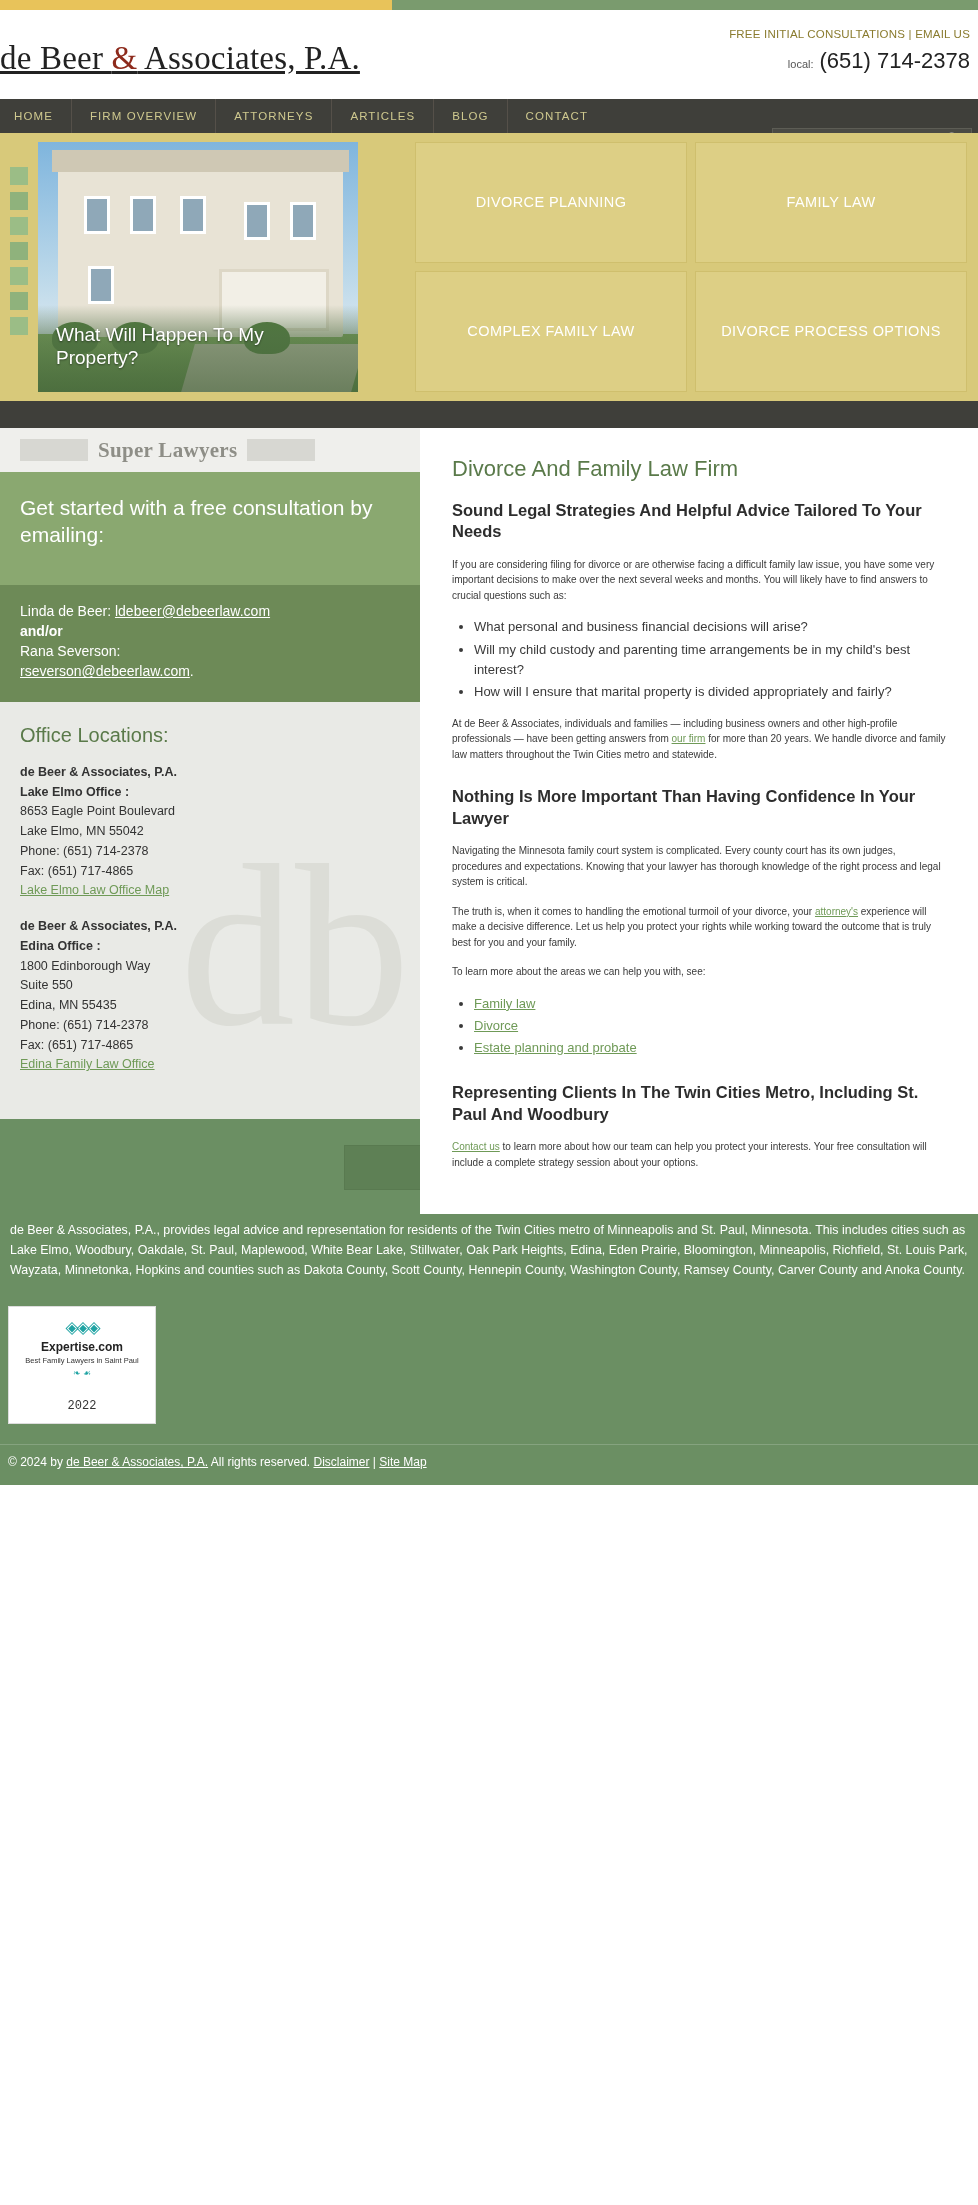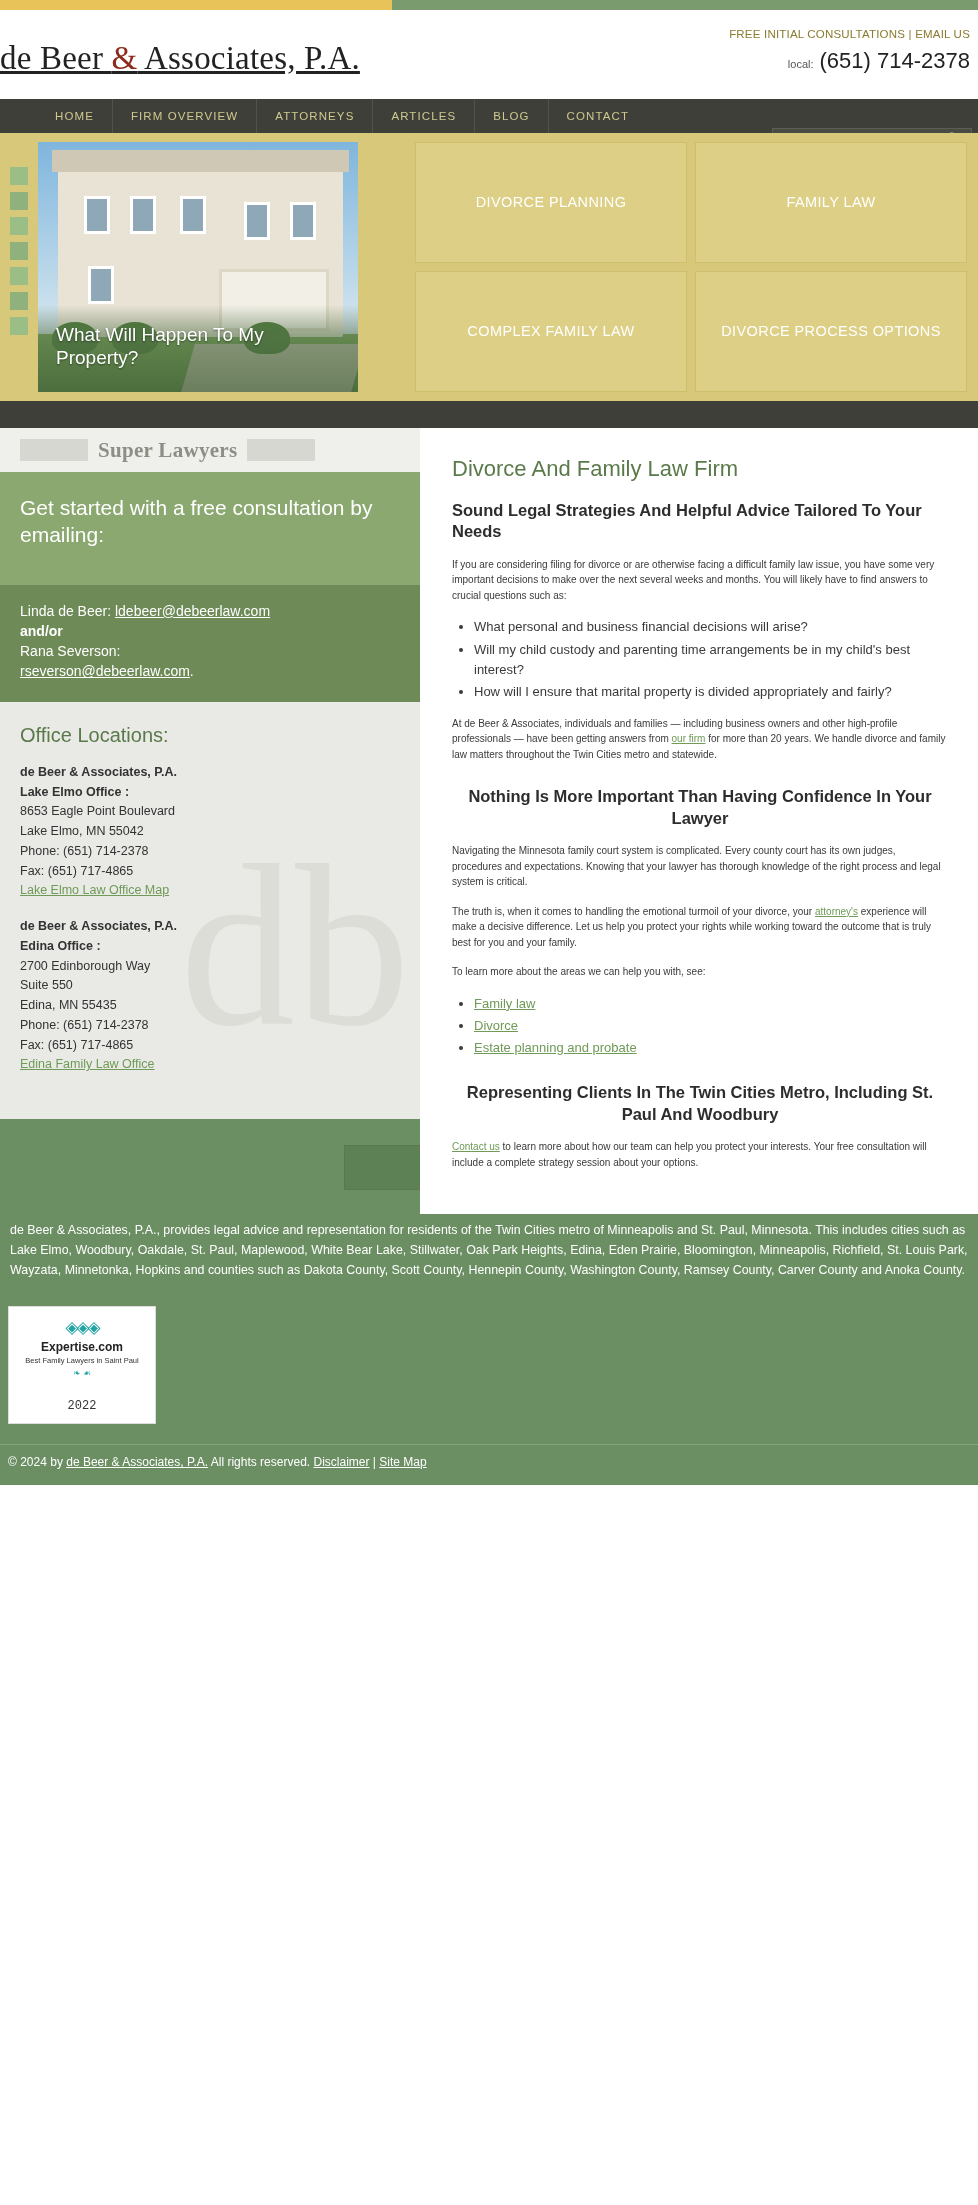--- a/index.html
+++ b/index.html
@@ -63,21 +63,21 @@
     color: #cfc98f;
     font-size: 11.5px;
     letter-spacing: 1.1px;
     padding: 0 18px;
     height: 34px;
     line-height: 34px;
     text-decoration: none;
     border-right: 1px solid #555049;
     white-space: nowrap;
   }
-  .nav-item:first-child { padding-left: 14px; margin-left: 41px; }
+  .nav-item:first-child { padding-left: 14px; }
   .nav-item.last { border-right: none; }
   .nav-search {
     position: absolute;
     right: 6px; top: 5px;
     width: 200px; height: 22px;
     background: #4a4a44;
     border: 1px solid #5d5d55;
     display: flex; align-items: center; margin-top: 24px;
   }
   .nav-search input {
@@ -256,21 +256,21 @@
     color: #5a7a4a;
     font-size: 22px;
     font-weight: normal;
   }
   .right-col h2 {
     margin: 0 0 14px 0;
     font-size: 16.5px;
     color: #2d2d2d;
     line-height: 1.3;
   }
-  .right-col h2.sp { margin-top: 24px; text-align: center; }
+  .right-col h2.sp { margin-top: 24px; }
   .right-col p {
     margin: 0 0 14px 0;
     font-size: 10px;
     line-height: 1.55;
     color: #3a3a3a;
   }
   .right-col ul { margin: 0 0 14px 0; padding-left: 22px; }
   .right-col li { font-size: 13px; line-height: 1.55; color: #3a3a3a; margin-bottom: 2px; }
   .right-col a { color: #6f9a57; text-decoration: underline; }
 
@@ -434,21 +434,21 @@
           <span>8653 Eagle Point Boulevard</span><br>
           <span>Lake Elmo, MN 55042</span><br>
           <span>Phone: (651) 714-2378</span><br>
           <span>Fax: (651) 717-4865</span><br>
           <a href="#">Lake Elmo Law Office Map</a>
         </div>
 
         <div class="blk">
           <b>de Beer &amp; Associates, P.A.</b><br>
           <b>Edina Office :</b><br>
-          <span>2700 Edinborough Way</span><br>
+          <span>1800 Edinborough Way</span><br>
           <span>Suite 550</span><br>
           <span>Edina, MN 55435</span><br>
           <span>Phone: (651) 714-2378</span><br>
           <span>Fax: (651) 717-4865</span><br>
           <a href="#">Edina Family Law Office</a>
         </div>
       </div>
     </div>
 
     <div class="right-col">

